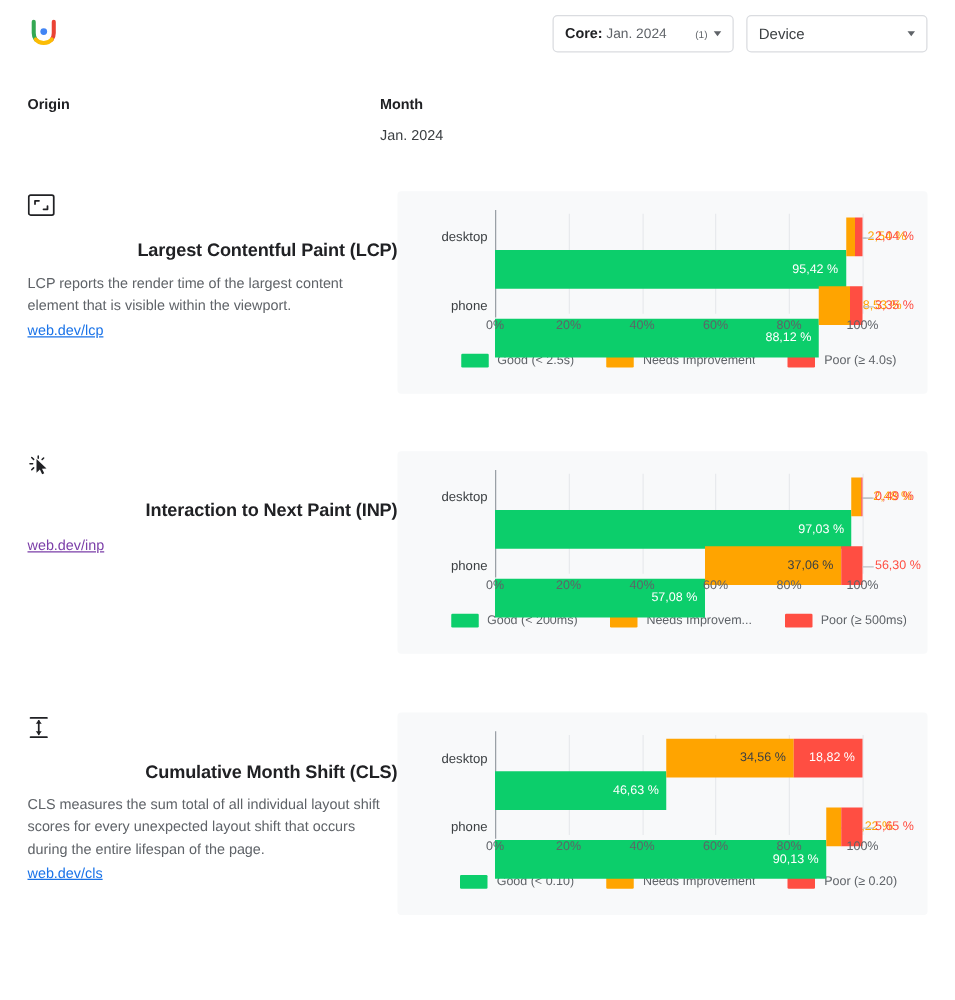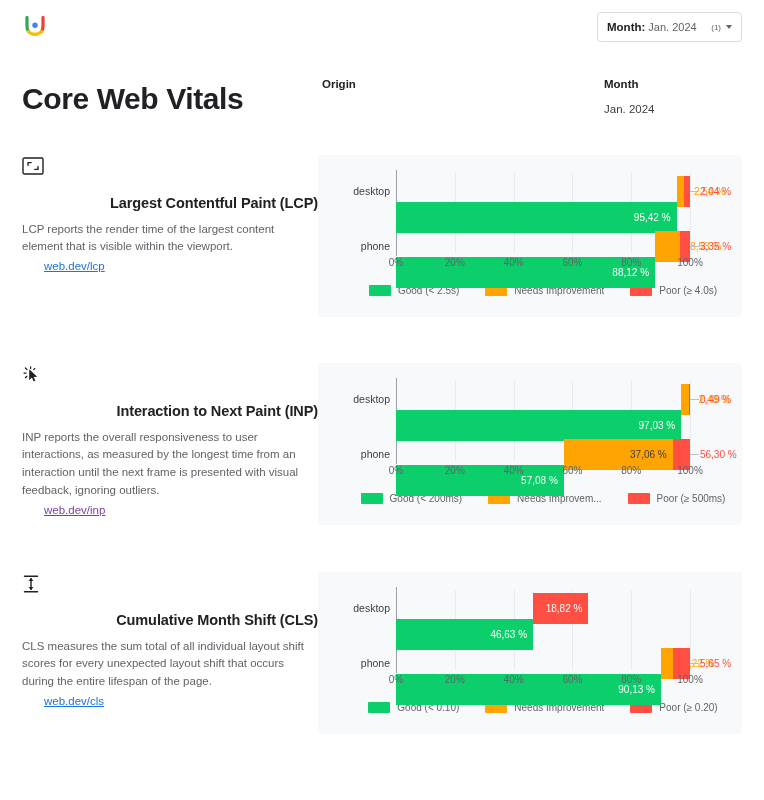--- a/index.html
+++ b/index.html
@@ -112,21 +112,20 @@
     font-size: 11.5px;
     line-height: 1.55;
     color: #5f6368;
   }
   .metric-link {
     display: inline-block;
     margin-top: 1px;
     font-size: 11.5px;
     color: #1a73e8;
     text-decoration: underline;
-    margin-left: 22px;
   }
   .metric-link.visited { color: #7b3ea8; }
 
   
   .chart-card {
     flex: 1;
     background: #f8f9fa;
     border-radius: 3px;
     padding: 14px 14px 12px 14px;
     height: 162px;
@@ -247,30 +246,33 @@
     <svg class="logo" viewBox="0 0 24 24" aria-hidden="true">
       <path d="M4.6 3.2v8.2c0 2.0 0.5 3.6 1.5 4.8" fill="none" stroke="#34A853" stroke-width="3.0" stroke-linecap="round"></path>
       <path d="M19.4 3.2v8.2c0 2.0 -0.5 3.6 -1.5 4.8" fill="none" stroke="#EA4335" stroke-width="3.0" stroke-linecap="round"></path>
       <path d="M6.1 16.2c1.3 1.6 3.4 2.6 5.9 2.6s4.6 -1.0 5.9 -2.6" fill="none" stroke="#FBBC05" stroke-width="3.0" stroke-linecap="round"></path>
       <circle cx="12" cy="10.4" r="2.5" fill="#4285F4"></circle>
     </svg>
   </span>
 
   <div class="topbar-controls">
     <div class="select-box select-month">
-      <span class="sel-key">Month:</span>
+      <span class="sel-key">Core:</span>
       <span class="sel-val">Jan. 2024</span>
       <span class="sel-count">(1)</span>
       <span class="caret"></span>
     </div>
+    <div class="select-box select-device">
+      <span class="sel-plain">Device</span>
+      <span class="caret"></span>
+    </div>
   </div>
 </div>
 
 <div class="page-head">
-  <div class="page-title">Core Web Vitals</div>
   <div class="meta-col meta-origin">
     <div class="meta-label">Origin</div>
   </div>
   <div class="meta-col">
     <div class="meta-label">Month</div>
     <div class="meta-value">Jan. 2024</div>
   </div>
 </div>
 
 <div id="sections-host">
@@ -340,21 +342,21 @@
             <span class="leg-swatch" style="background: rgb(255, 78, 66);"></span>
             <span class="leg-text">Poor (≥ 4.0s)</span>
           </div>
         </div>
       </div>
     </div>
     <div class="section sec-inp">
       <div class="desc-col"><span class="metric-icon"><svg width="20" height="20" viewBox="0 0 20 20">
             <path d="M7.2 4.2 L7.2 15.2 L9.9 12.6 L11.7 16.4 L13.4 15.6 L11.6 11.9 L15.2 11.7 Z" fill="#202124"></path>
             <path d="M3.4 3.0 L4.9 4.5 M2.0 8.0 L4.1 8.0 M3.4 12.8 L4.9 11.3 M8.6 1.9 L8.6 3.6 M12.9 3.4 L11.7 4.6" stroke="#202124" stroke-width="1.25" stroke-linecap="round"></path>
-          </svg></span><div class="metric-title">Interaction to Next Paint (INP)</div><div class="metric-desc">INP reports the overall responsiveness to user interactions, as measured by the longest time from an interaction until the next frame is presented with visual feedback, ignoring outliers.</div><a class="metric-link visited">web.dev/inp</a></div>
+          </svg></span><div class="metric-title">Interaction to Next Paint (INP)</div><a class="metric-link visited">web.dev/inp</a></div>
       <div class="chart-card">
         <div class="chart-area">
           <div class="plot">
             <div class="gridline" style="left: 20%;"></div>
             <div class="gridline" style="left: 40%;"></div>
             <div class="gridline" style="left: 60%;"></div>
             <div class="gridline" style="left: 80%;"></div>
             <div class="gridline" style="left: 100%;"></div>
             <div class="axisline"></div>
             <div class="bar-row r0">
@@ -424,20 +426,23 @@
             <div class="gridline" style="left: 40%;"></div>
             <div class="gridline" style="left: 60%;"></div>
             <div class="gridline" style="left: 80%;"></div>
             <div class="gridline" style="left: 100%;"></div>
             <div class="axisline"></div>
             <div class="bar-row r0">
               <div class="row-label" style="top: 50%;">desktop</div>
               <div class="seg seg-good" style="width: 46.63%;">
                 <span class="seg-lab inside-light">46,63 %</span>
               </div>
+              <div class="seg seg-ni" style="width: 34.56%;">
+                <span class="seg-lab inside-dark">34,56 %</span>
+              </div>
               <div class="seg seg-poor" style="width: 18.82%;">
                 <span class="seg-lab inside-light">18,82 %</span>
               </div>
             </div>
             <div class="bar-row r1">
               <div class="row-label" style="top: 50%;">phone</div>
               <div class="seg seg-good" style="width: 90.13%;">
                 <span class="seg-lab inside-light">90,13 %</span>
               </div>
               <div class="seg seg-ni" style="width: 4.22%;">

